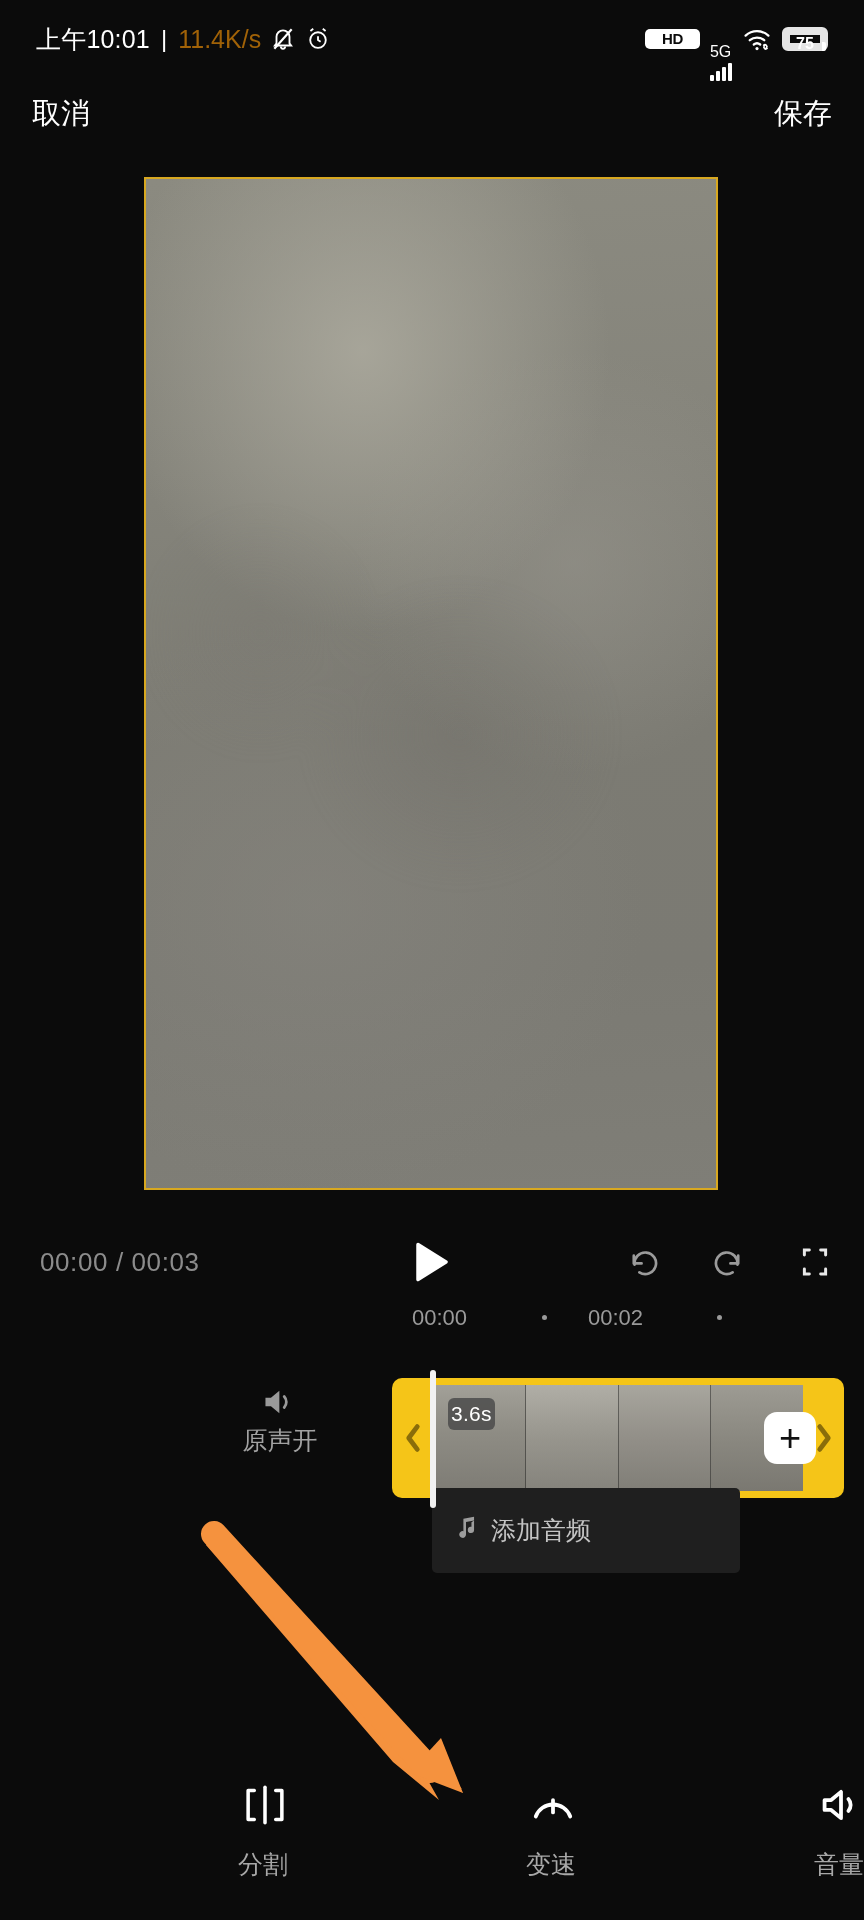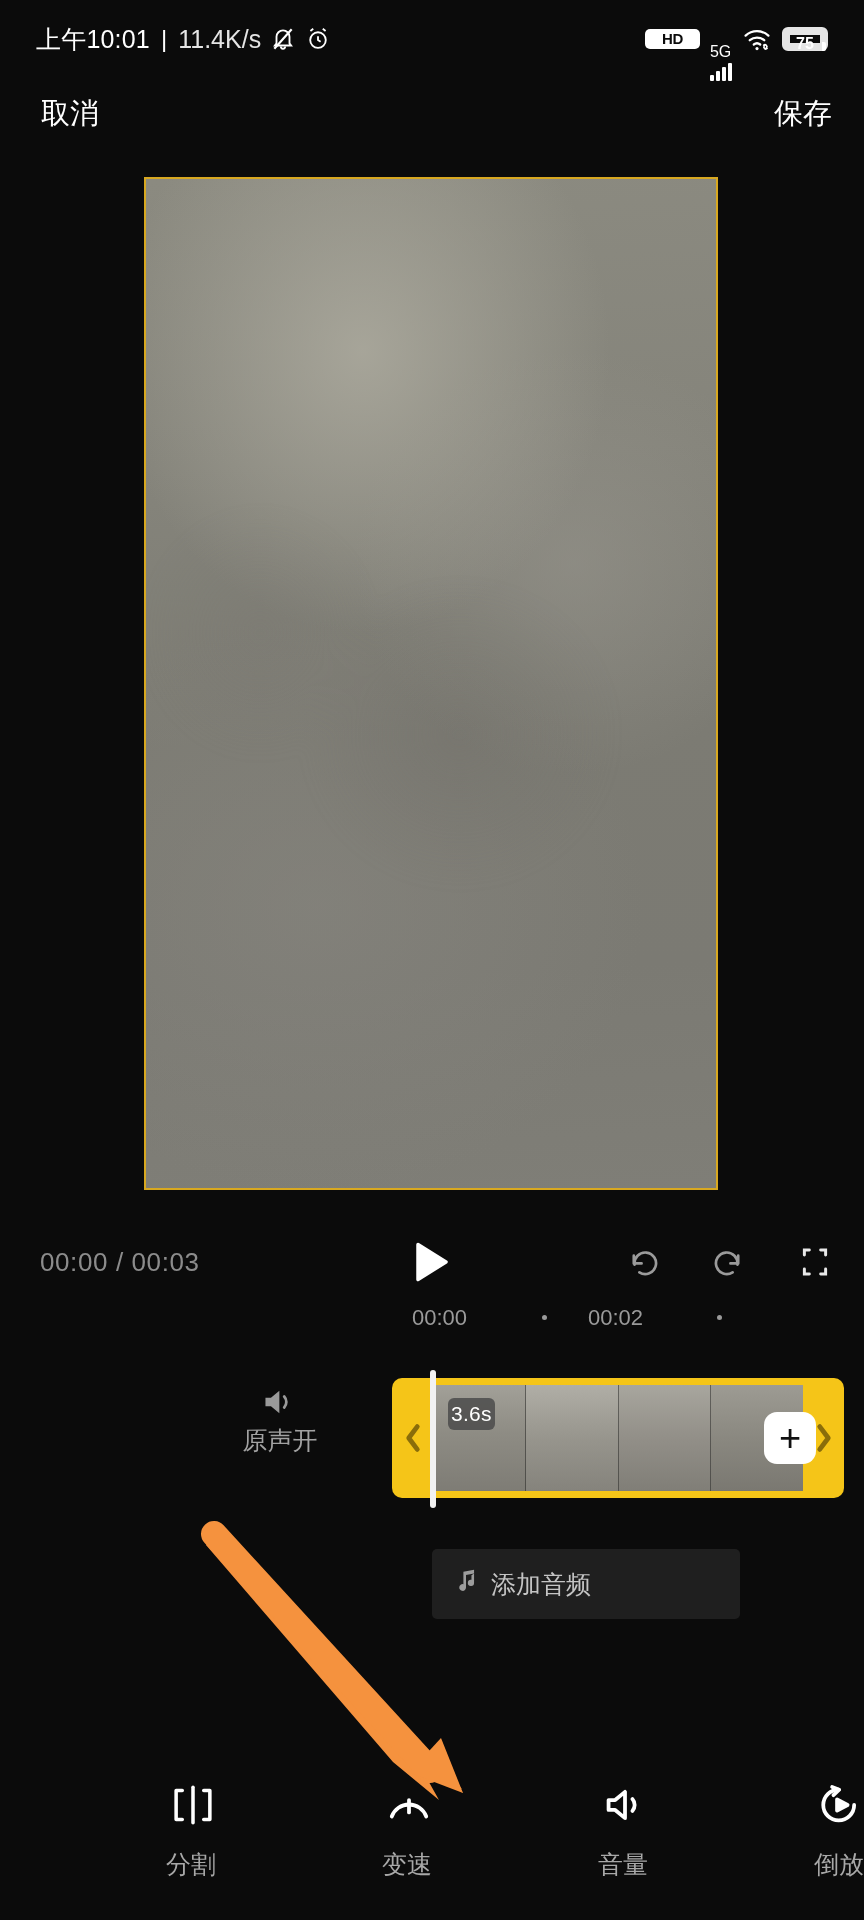--- a/index.html
+++ b/index.html
@@ -17,21 +17,21 @@
   }
 
   
   .statusbar {
     position: absolute; top: 0; left: 0; right: 0; height: 78px;
     display: flex; align-items: center; justify-content: space-between;
     padding: 0 36px;
   }
   .sb-left { display: flex; align-items: center; gap: 9px; }
   .sb-clock { font-size: 25px; color: #fff; letter-spacing: .2px; white-space: nowrap; }
-  .sb-net { font-size: 25px; color: #e5e5e5; white-space: nowrap; }
+  .sb-net { font-size: 25px; color: #a16207; white-space: nowrap; }
   .sb-divider { color: #fff; font-size: 24px; margin: 0 2px; }
   .sb-ic { display: inline-flex; align-items: center; }
   .sb-right { display: flex; align-items: center; gap: 10px; }
   .hd-badge {
     background: #fff; color: #0b0b0b; font-size: 15px; font-weight: bold;
     border-radius: 5px; padding: 1px 17px; line-height: 1.25;
     letter-spacing: -0.3px;
   }
   .g5-wrap { display: flex; flex-direction: column; align-items: flex-start; line-height: 1; margin-top: 46px; }
   .g5-text { font-size: 16px; color: #fff; margin-bottom: 1px; letter-spacing: -.2px; }
@@ -50,21 +50,20 @@
     content: ""; position: absolute; right: -6px; top: 7px;
     width: 4px; height: 9px; background: #fff; border-radius: 0 2px 2px 0;
   }
   .batt span { font-size: 16px; color: #fff; font-weight: bold; }
 
   
   .topbar {
     position: absolute; top: 78px; left: 0; right: 0; height: 72px;
     display: flex; align-items: center; justify-content: space-between;
     padding: 0 28px;
-    margin-left: 9px;
   }
   .topbar .tb-btn {
     font-size: 29px; color: #ffffff; background: none; border: none;
     cursor: pointer; font-family: inherit; padding: 6px 4px;
   }
 
   
   .preview-area {
     position: absolute; top: 150px; left: 0; right: 0; height: 1060px;
   }
@@ -171,21 +170,21 @@
   .add-btn span { font-size: 38px; color: #111; line-height: 0.7; font-weight: 300; }
 
   .playhead {
     position: absolute; left: 430px; top: 1370px;
     width: 6px; height: 138px; background: #f2f2f2; border-radius: 3px;
     z-index: 9;
   }
 
   
   .audio-strip {
-    position: absolute; left: 432px; top: 1549px; width: 308px; height: 70px;
+    position: absolute; left: 432px; top: 1488px; width: 308px; height: 85px;
     background: #1f1f1f; border-radius: 5px;
     display: flex; align-items: center; gap: 13px; padding: 16px 22px;
     cursor: pointer;
   }
   .audio-strip .as-label { font-size: 25px; color: #c4c4c4; }
 
   
   .arrow-svg { position: absolute; left: 0; top: 0; width: 864px; height: 1920px;
     pointer-events: none; z-index: 20; }
 
@@ -383,26 +382,16 @@
       <span class="t-ico">
         <svg width="46" height="42" viewBox="0 0 28 24" fill="none" stroke="#fff" stroke-width="2.3" stroke-linejoin="round" stroke-linecap="round">
           <path d="M4 9 H8 L14 4 V20 L8 15 H4 Z"></path>
           <path d="M18.5 8.4 a5.4 5.4 0 0 1 0 7.2"></path>
         </svg>
       </span>
       <span class="t-label">音量</span>
     </div>
 
 
-    <div class="tool">
-      <span class="t-ico">
-        <svg width="46" height="42" viewBox="0 0 28 24" fill="none" stroke="#fff" stroke-width="2.3" stroke-linecap="round" stroke-linejoin="round">
-          <path d="M22 12 A9.4 9.4 0 1 1 12.6 2.6"></path>
-          <path d="M8.6 1 L12.9 2.7 L9.4 6"></path>
-          <path d="M11.6 8.6 L18 12 L11.6 15.4 Z" fill="#fff"></path>
-        </svg>
-      </span>
-      <span class="t-label">倒放</span>
-    </div>
 
 
   </div>
 </div>
 
 </body></html>

